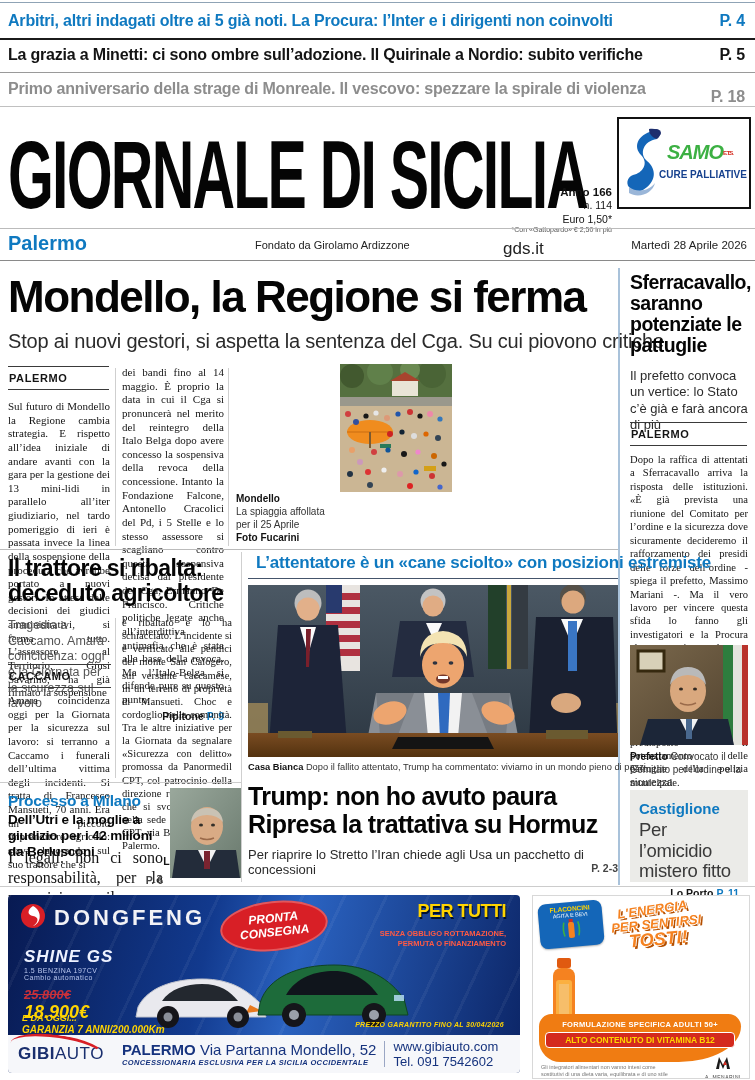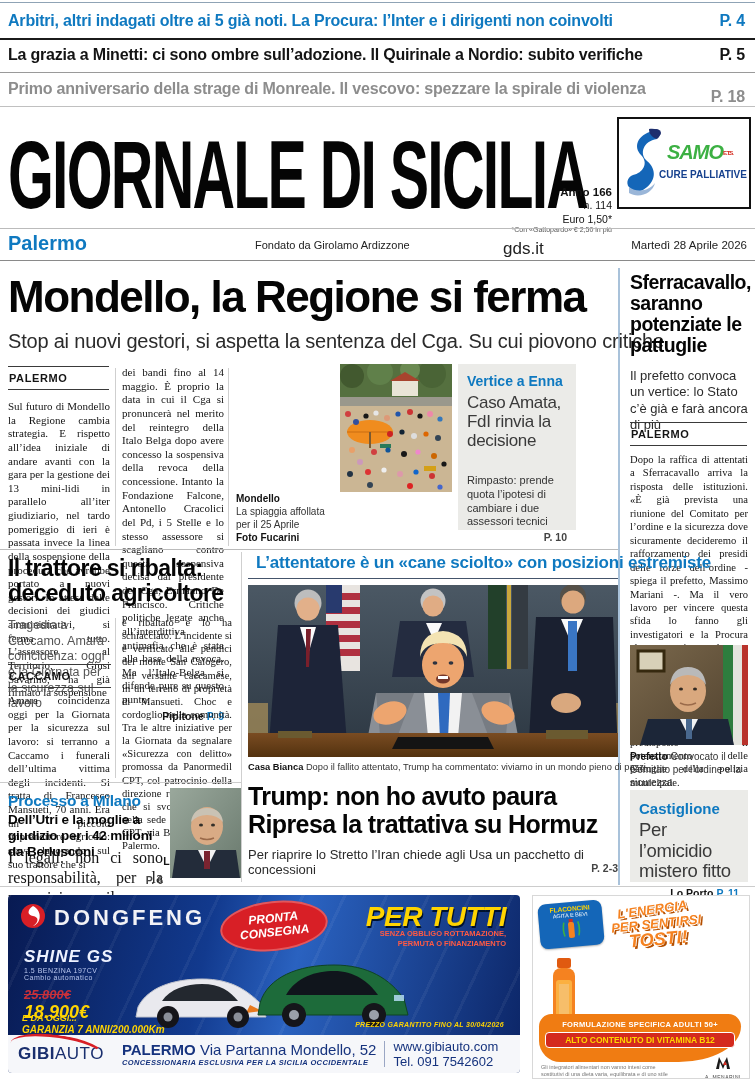--- a/index.html
+++ b/index.html
@@ -39,21 +39,21 @@
   .photo{position:absolute;overflow:hidden;}
   
   .dfad{position:absolute;left:8px;top:895px;width:512px;height:178px;border-radius:4px;overflow:hidden;
         background:linear-gradient(102deg,#081a52 0%,#123a8e 38%,#2a62c0 55%,#0c2566 100%);color:#fff;}
   .dfad .streak{position:absolute;inset:0;background:
      repeating-linear-gradient(115deg,rgba(255,255,255,0.05) 0 3px,transparent 3px 38px);}
   .df-brand{font-weight:bold;font-size:22px;letter-spacing:3px;color:#f2f2f6;}
   .df-oval{position:absolute;left:212px;top:6px;width:108px;height:50px;background:#d81f26;border-radius:50%;
            transform:rotate(-6deg);display:flex;flex-direction:column;align-items:center;justify-content:center;
            font-weight:bold;font-style:italic;font-size:12px;line-height:1.15;box-shadow:0 0 0 2px rgba(255,255,255,0.25) inset;}
-  .df-pertutti{font-style:italic;font-weight:bold;font-size:28px;color:#ffd400;text-shadow:1px 2px 0 #00122e;letter-spacing:-0.5px;}
+  .df-pertutti{font-weight:bold;font-size:18px;color:#ffd400;text-shadow:1px 2px 0 #00122e;letter-spacing:-0.5px;}
   .df-offersub{font-weight:bold;font-size:7.5px;color:#ff5a44;text-align:right;line-height:1.3;}
   .df-model{font-weight:bold;font-style:italic;font-size:17px;color:#eef2ff;letter-spacing:1px;}
   .df-spec{font-size:7px;color:#b8c6ee;letter-spacing:0.5px;}
   .df-old{font-weight:bold;font-style:italic;font-size:13px;color:#c8303a;text-decoration:line-through;}
   .df-new{font-weight:bold;font-style:italic;font-size:18px;color:#ffd400;}
   .df-warr{font-weight:bold;font-style:italic;font-size:9px;color:#ffd400;}
   .df-note{font-weight:bold;font-style:italic;font-size:7px;color:#ffd400;letter-spacing:0.3px;}
   .df-bar{position:absolute;left:0;bottom:0;width:512px;height:38px;background:#f6f7fa;color:#16337e;
           display:flex;align-items:center;}
   .gibi{font-size:17px;letter-spacing:0.5px;color:#1a2f6e;position:relative;padding:2px 10px;}
@@ -192,26 +192,20 @@
         <circle cx="76" cy="108" r="2.6" fill="#1166cc"></circle>
           <circle cx="92" cy="112" r="3" fill="#cc3333"></circle>
         <circle cx="104" cy="100" r="2.6" fill="#181818"></circle>
           <circle cx="30" cy="121" r="3" fill="#334455"></circle>
         <circle cx="70" cy="122" r="3" fill="#dd2222"></circle>
           <circle cx="100" cy="123" r="2.6" fill="#4466cc"></circle>
       </g>
     </svg>
   </div>
 
-  <div class="abs graybox" style="left:458px;top:364px;width:118px;height:166px;padding:9px 9px 0 9px;box-sizing:border-box;">
-    <div class="boxkicker">Vertice a Enna</div>
-    <div class="boxtitle" style="margin-top:4px;">Caso Amata, FdI rinvia la decisione</div>
-    <div style="font-size:11px;color:#333;line-height:1.25;margin-top:24px;">Rimpasto: prende quota l’ipotesi di cambiare i due assessori tecnici</div>
-    <div style="font-weight:bold;font-size:10.5px;color:#444;text-align:right;margin-top:2px;">P. 10</div>
-  </div>
 
   <div class="abs sb-head" style="left:630px;top:272px;width:120px;">Sferracavallo, saranno potenziate le pattuglie</div>
   <div class="abs sb-stand" style="left:630px;top:368px;width:118px;">Il prefetto convoca un vertice: lo Stato c’è già e farà ancora di più</div>
   <div class="abs kicker" style="left:630px;top:422px;width:116px;">PALERMO</div>
   <div class="abs" style="left:630px;top:453px;width:118px;">
     <div class="serifbody" style="font-size:10.6px;line-height:1.27;">Dopo la raffica di attentati a Sferracavallo arriva la risposta delle istituzioni. «È già prevista una riunione del Comitato per l’ordine e la sicurezza dove sicuramente decideremo il rafforzamento dei presidi delle forze dell’ordine - spiega il prefetto, Massimo Mariani -. Ma il vero lavoro per vincere questa sfida lo fanno gli investigatori e la Procura che, sono sicuro, daranno in tempo utile le risposte giuste a questi atti criminali. La prevenzione è importante, ma è decisivo individuare i responsabili». Il Comune ha già predisposto il potenziamento delle pattuglie della polizia municipale.</div>
     <div class="byline">
       <span>Macaluso, Transirico</span><br><span class="pgref">P. 14-15</span>
     </div>
   </div>

